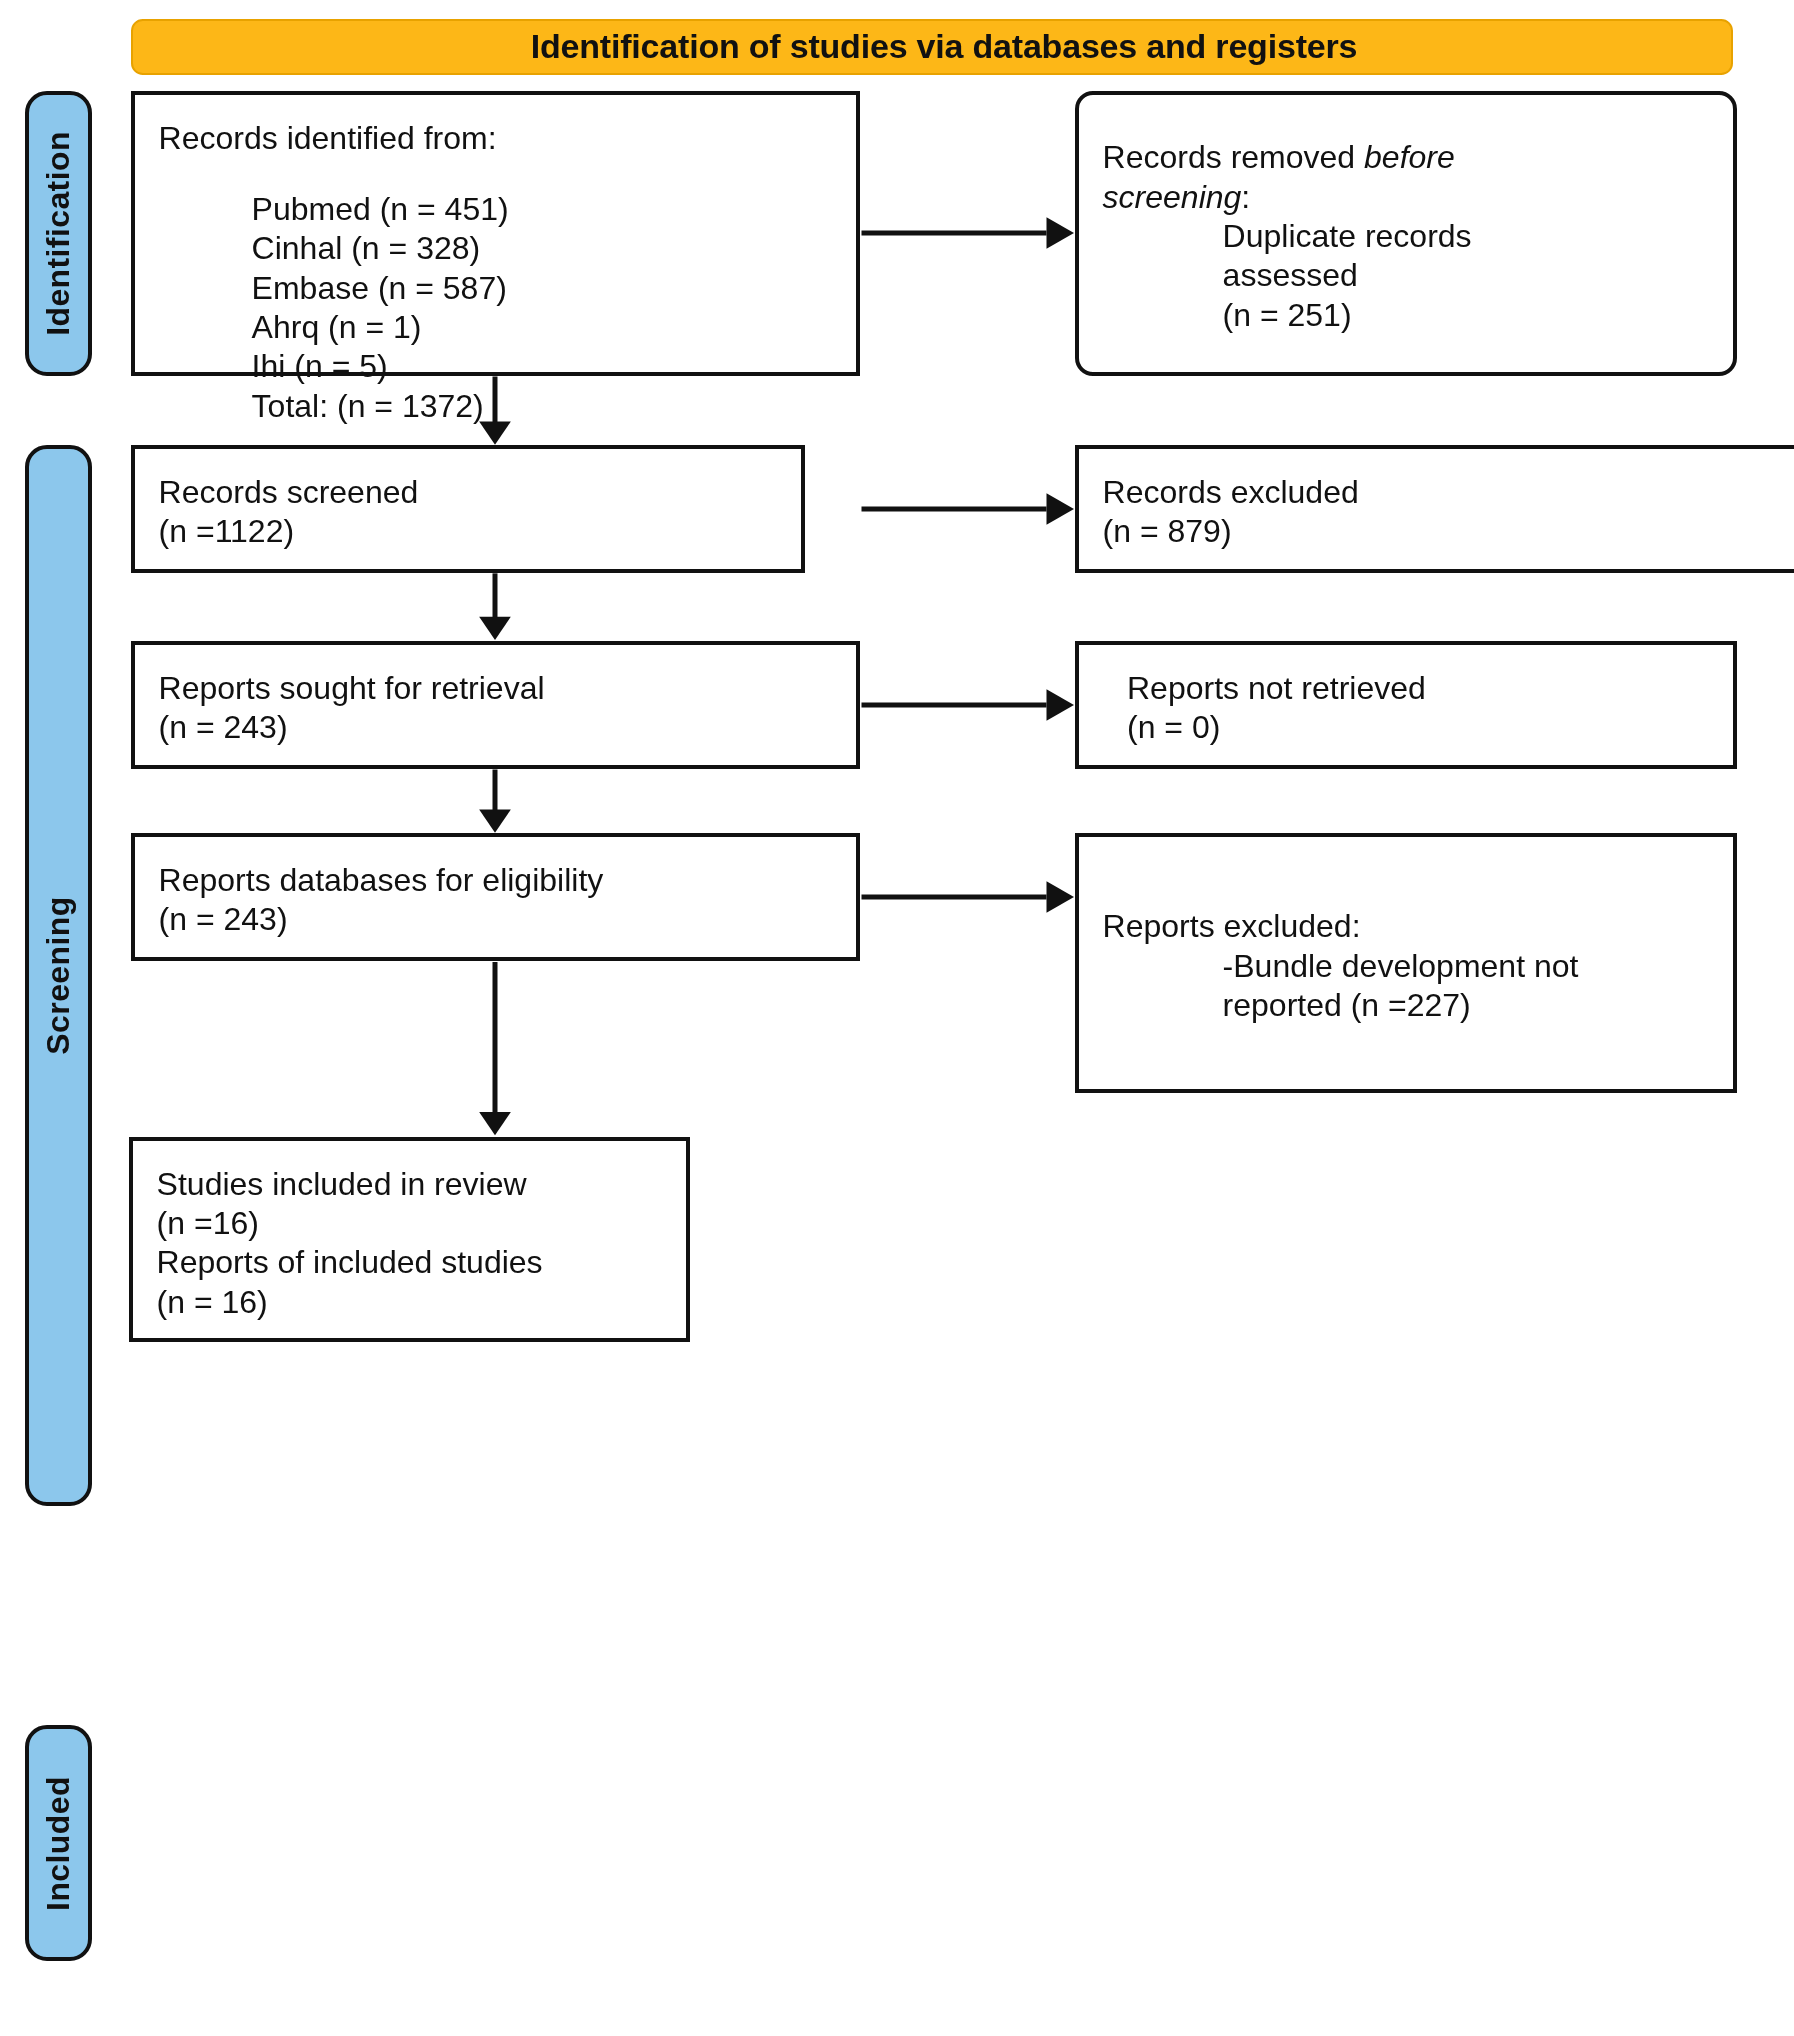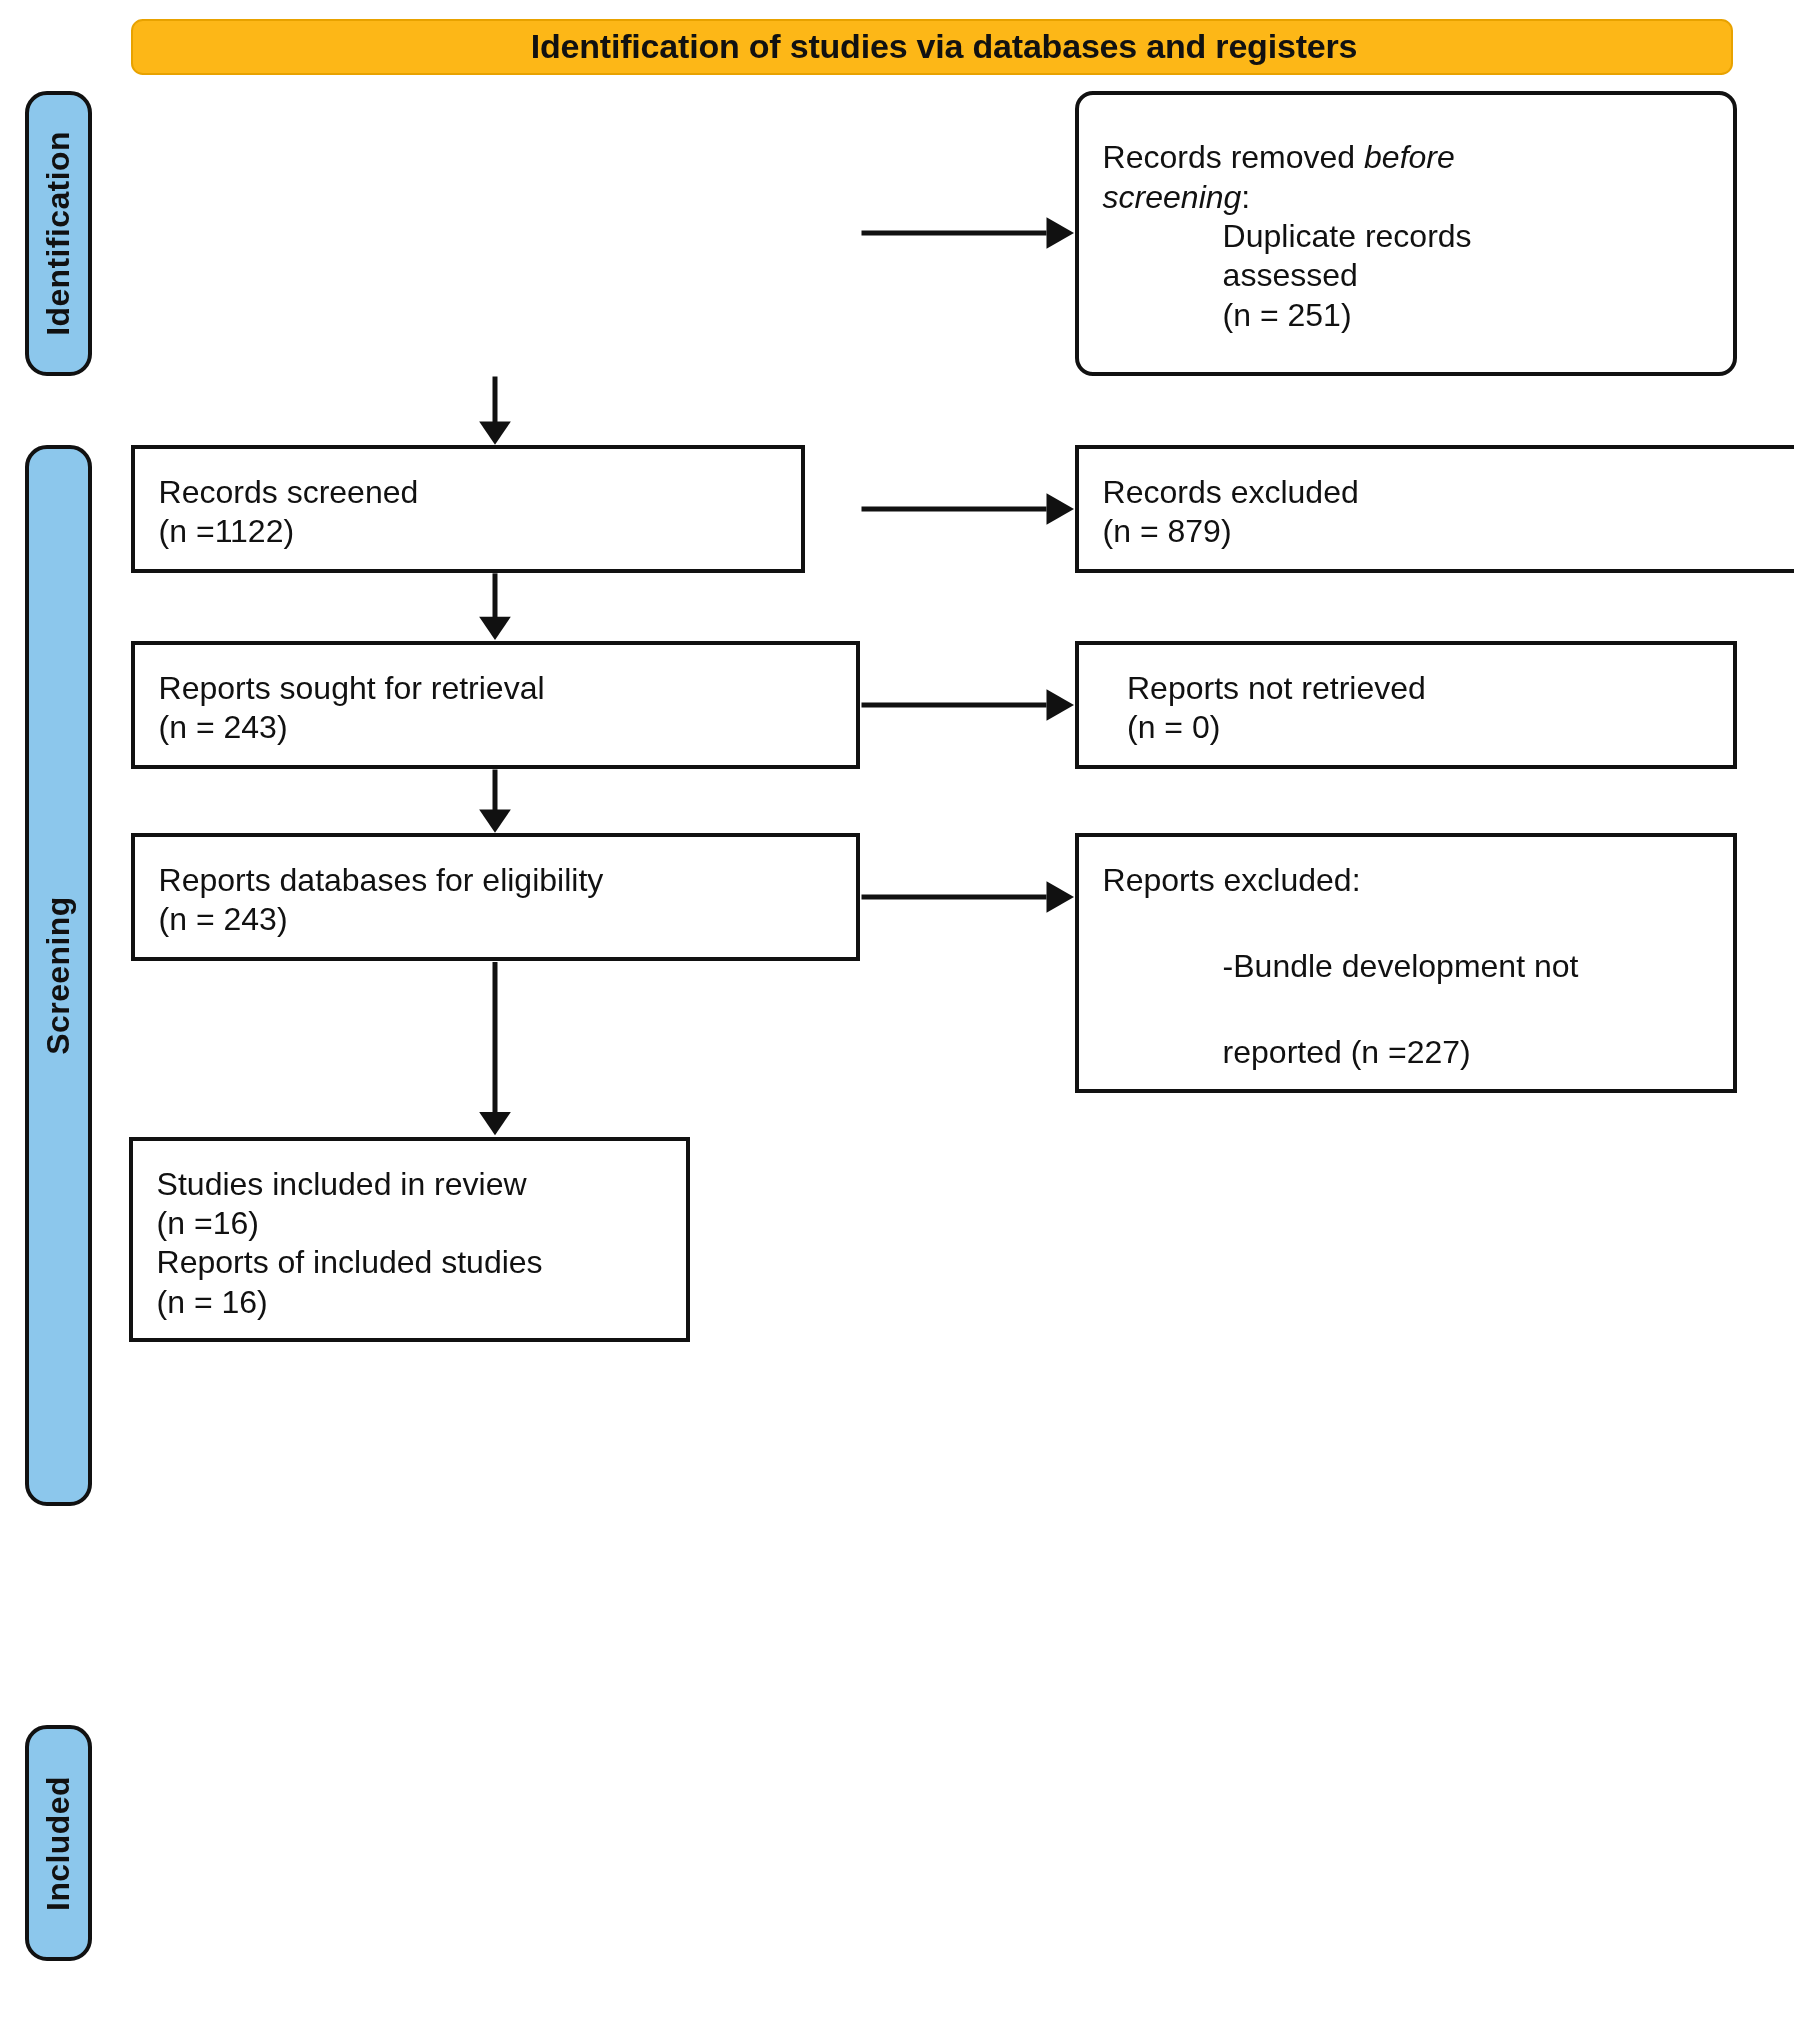--- a/index.html
+++ b/index.html
@@ -90,21 +90,21 @@
 
   
   #box-identified   { left: 131px;  top: 91px;  width: 729px; height: 285px; }
   #box-removed      { left: 1075px; top: 91px;  width: 662px; height: 285px; border-radius: 18px; }
   #box-screened     { left: 131px;  top: 445px;  width: 674px; height: 128px; }
   #box-excluded     { left: 1075px; top: 445px;  width: 771px; height: 128px; }
   #box-sought       { left: 131px;  top: 641px;  width: 729px; height: 128px; }
   #box-notretrieved { left: 1075px; top: 641px;  width: 662px; height: 128px; padding-left: 48px; }
   #box-assessed     { left: 131px;  top: 833px;  width: 729px; height: 128px; }
   #box-repexcluded  { left: 1075px; top: 833px;  width: 662px; height: 260px;
-                      display: flex; flex-direction: column; justify-content: space-between; }
+                      display: flex; flex-direction: column; justify-content: center; }
   #box-included     { left: 129px;  top: 1137px; width: 561px; height: 205px; }
 
   
   .arrow { position: absolute; }
   .arrow svg { display: block; }
 </style>
 </head>
 <body>
 
 <div id="canvas">
@@ -116,20 +116,29 @@
   <div class="phase" id="phase-identification">
     <span class="phase-label">Identification</span>
   </div>
   <div class="phase" id="phase-screening">
     <span class="phase-label">Screening</span>
   </div>
   <div class="phase" id="phase-included">
     <span class="phase-label">Included</span>
   </div>
 
+  <div class="box" id="box-identified">
+    <p>Records identified from:</p>
+    <p class="indent gap">Pubmed (n = 451)</p>
+    <p class="indent">Cinhal (n = 328)</p>
+    <p class="indent">Embase (n = 587)</p>
+    <p class="indent">Ahrq (n = 1)</p>
+    <p class="indent">Ihi (n = 5)</p>
+    <p class="indent">Total: (n = 1372)</p>
+  </div>
 
   <div class="box" id="box-removed" style="display:flex; flex-direction:column; justify-content:center;">
     <p><span>Records removed </span><em>before</em></p>
     <p><em>screening</em><span>:</span></p>
     <p class="indent2">Duplicate records</p>
     <p class="indent2">assessed</p>
     <p class="indent2">(n = 251)</p>
   </div>
 
   <div class="box" id="box-screened">

